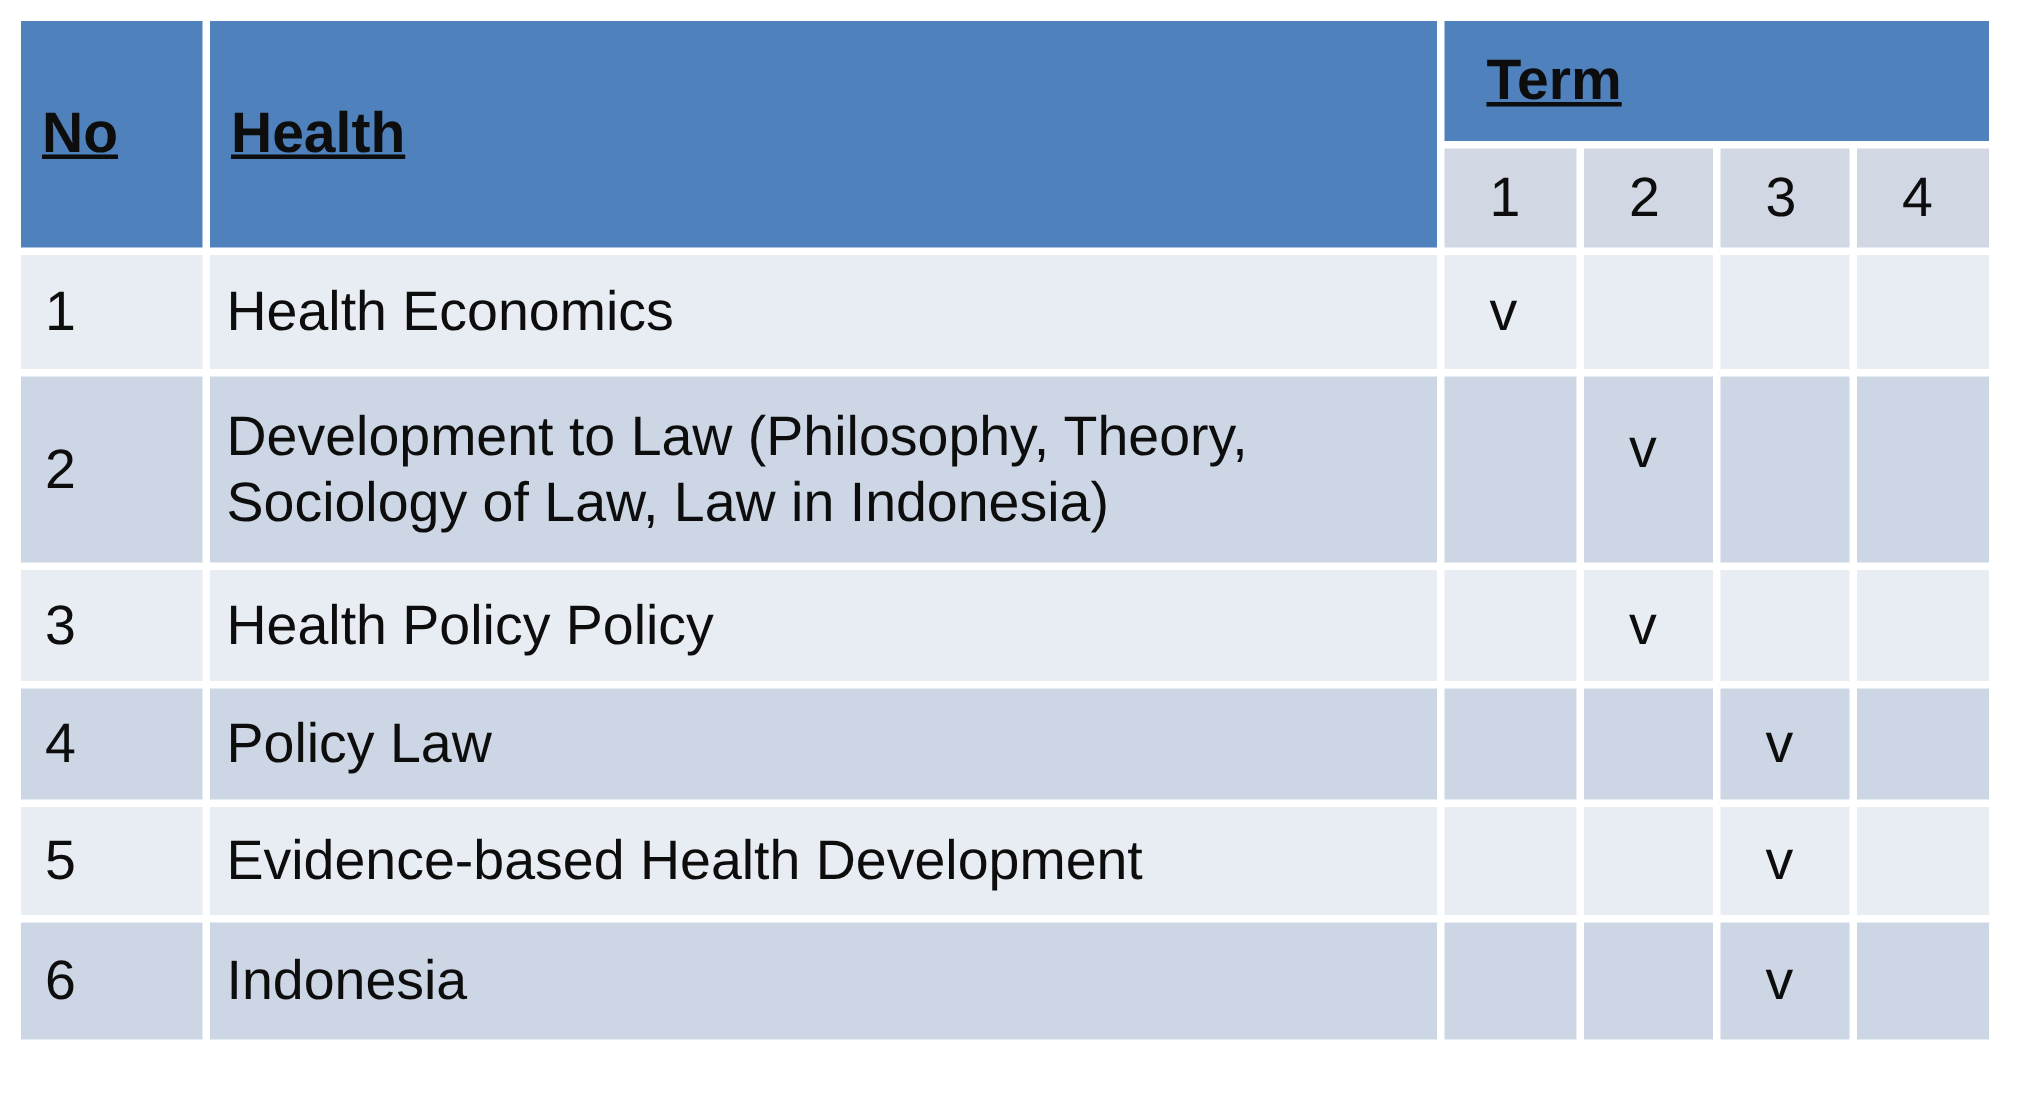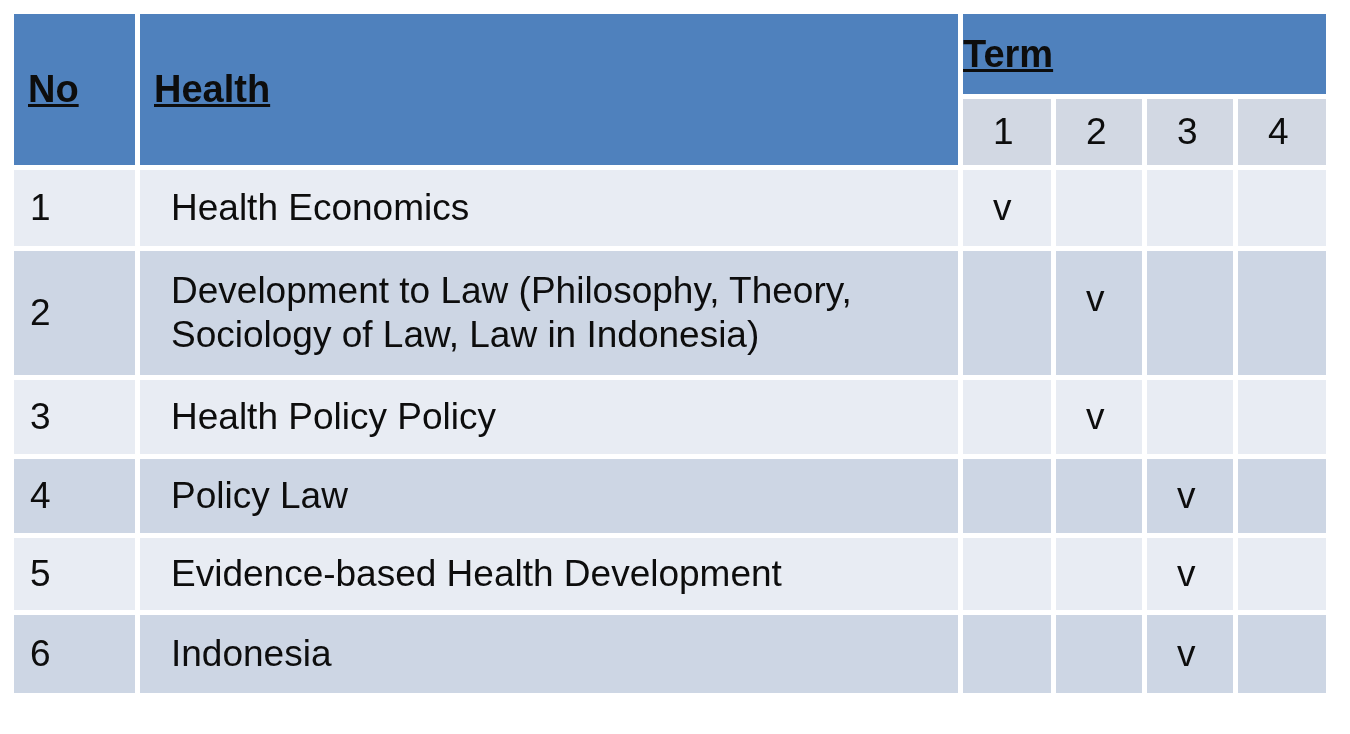--- a/index.html
+++ b/index.html
@@ -34,34 +34,34 @@
   thead th {
     background: var(--header-bg, #4f81bd);
     font-weight: bold;
     font-size: 38px;
     text-align: left;
   }
   tr.hdr-main { height: 80px; text-decoration: underline; }
   tr.hdr-sub  { height: 66px; }
   .th-no     { padding-left: 14px; }
   .th-course { padding-left: 14px; }
-  .th-term   { }
+  .th-term   { padding-left: 28px; }
   th.th-termnum {
     background: var(--subheader-bg, #d2d8e3);
     font-weight: normal;
     font-size: 37px;
     padding-left: 30px;
     text-align: left;
   }
   
   tbody td { font-size: 37px; line-height: 1.2; }
   tbody tr.band-light td { background: var(--row-light-bg, #e8ecf3); }
   tbody tr.band-dark  td { background: var(--row-dark-bg, #cdd6e4); }
   td.cell-no     { padding-left: 16px; }
-  td.cell-course { padding-left: 31px; }
+  td.cell-course { padding-left: 11px; }
   td.cell-term   { padding-left: 30px; }
   td.cell-term.v-top { vertical-align: top; padding-top: 26px; }
   .course-text { display: inline-block; max-width: 740px; }
   tr.row-1 { height: 76px; }
   tr.row-2 { height: 124px; }
   tr.row-3 { height: 74px; }
   tr.row-4 { height: 74px; }
   tr.row-5 { height: 72px; }
   tr.row-6 { height: 78px; }
 </style>

